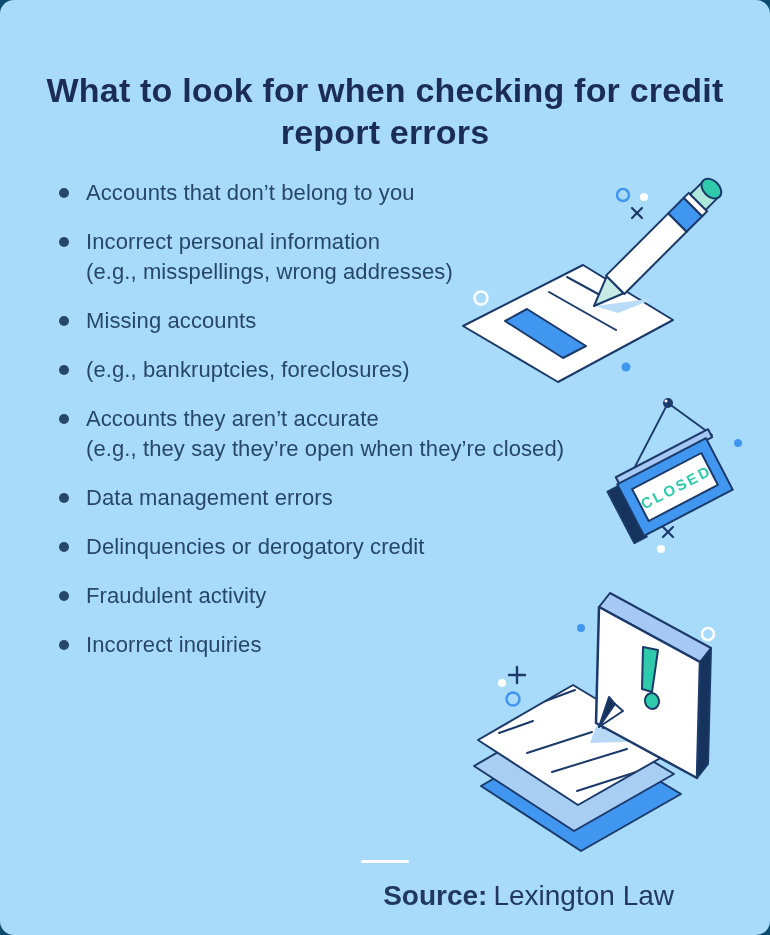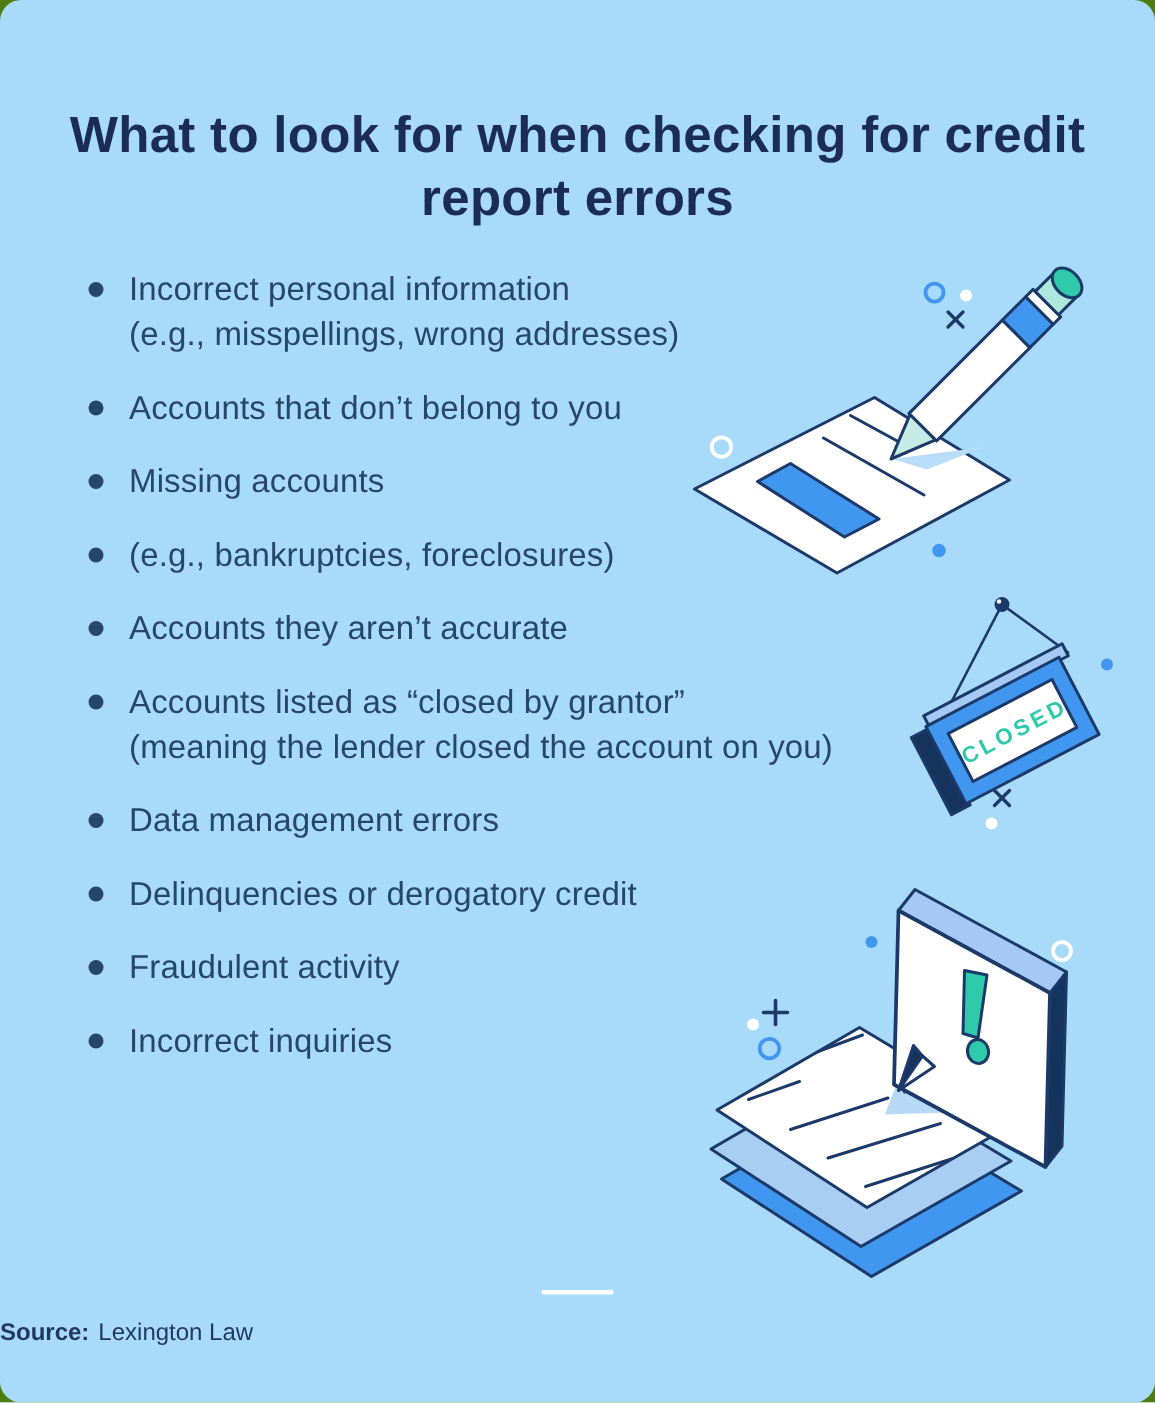--- a/index.html
+++ b/index.html
@@ -1,72 +1,68 @@
 <!DOCTYPE html>
 <html><head>
 <meta charset="utf-8">
 <style>
   html,body{margin:0;padding:0;background:#ffffff;}
-  .stage{position:relative;width:770px;height:935px;background:#4d7c0f;overflow:hidden;
+  .stage{position:relative;width:770px;height:935px;background:#0c4a6e;overflow:hidden;
          font-family:"Liberation Sans",sans-serif;}
   .card{position:absolute;inset:0;background:#a8dbfa;border-radius:14px;overflow:hidden;}
   .title{position:absolute;left:0;top:46px;width:770px;text-align:center;
          color:#1b2c59;font-size:34px;font-weight:bold;line-height:42px;letter-spacing:.2px;}
   .list{position:absolute;left:56px;top:178px;width:560px;margin:0;padding:0;list-style:none;
         color:#274768;font-size:22px;line-height:30px;letter-spacing:.1px;}
   .list li{position:relative;padding-left:30px;margin:0 0 19px 0;}
   .list .dot{position:absolute;left:3px;top:10px;width:10px;height:10px;border-radius:50%;
              background:#274768;}
   .list .line{display:block;}
   .illus{position:absolute;}
   .divider{position:absolute;left:361px;top:860px;width:48px;height:3px;background:#ffffff;
            border-radius:2px;}
-  .source{position:absolute;left:0;top:880px;width:674px;text-align:left;color:#22395f;
-          font-size:16px;}
+  .source{position:absolute;left:0;top:880px;width:674px;text-align:right;color:#22395f;
+          font-size:28px;}
   .source .lbl{font-weight:bold;}
   .source .val{margin-left:6px;}
   svg text{font-family:"Liberation Sans",sans-serif;}
 </style>
 </head>
 <body>
 
 <div class="stage">
   <div class="card">
 
     <h1 class="title">
       <span class="line">What to look for when checking</span>
       <span class="line">for credit report errors</span>
     </h1>
 
     <ul class="list">
       <li>
         <span class="dot"></span>
-        <span class="line">Incorrect personal information</span>
-        <span class="line">(e.g., misspellings, wrong addresses)</span>
+        <span class="line">Accounts that don’t belong to you</span>
       </li>
       <li>
         <span class="dot"></span>
-        <span class="line">Accounts that don’t belong to you</span>
+        <span class="line">Incorrect personal information</span>
+        <span class="line">(e.g., misspellings, wrong addresses)</span>
       </li>
       <li>
         <span class="dot"></span>
         <span class="line">Missing accounts</span>
       </li>
       <li>
         <span class="dot"></span>
         <span class="line">(e.g., bankruptcies, foreclosures)</span>
       </li>
       <li>
         <span class="dot"></span>
         <span class="line">Accounts they aren’t accurate</span>
-      </li>
-      <li>
-        <span class="dot"></span>
-        <span class="line">Accounts listed as “closed by grantor”</span>
-        <span class="line">(meaning the lender closed the account on you)</span>
+        <span class="line">(e.g., they say they’re open when they’re closed)</span>
       </li>
       <li>
         <span class="dot"></span>
         <span class="line">Data management errors</span>
       </li>
       <li>
         <span class="dot"></span>
         <span class="line">Delinquencies or derogatory credit</span>
       </li>
       <li>

